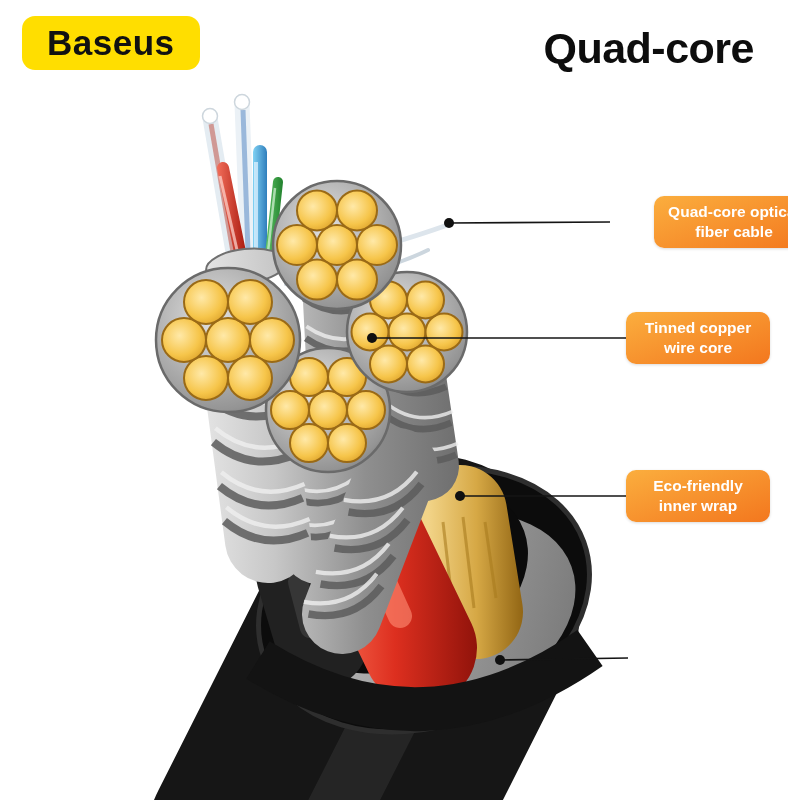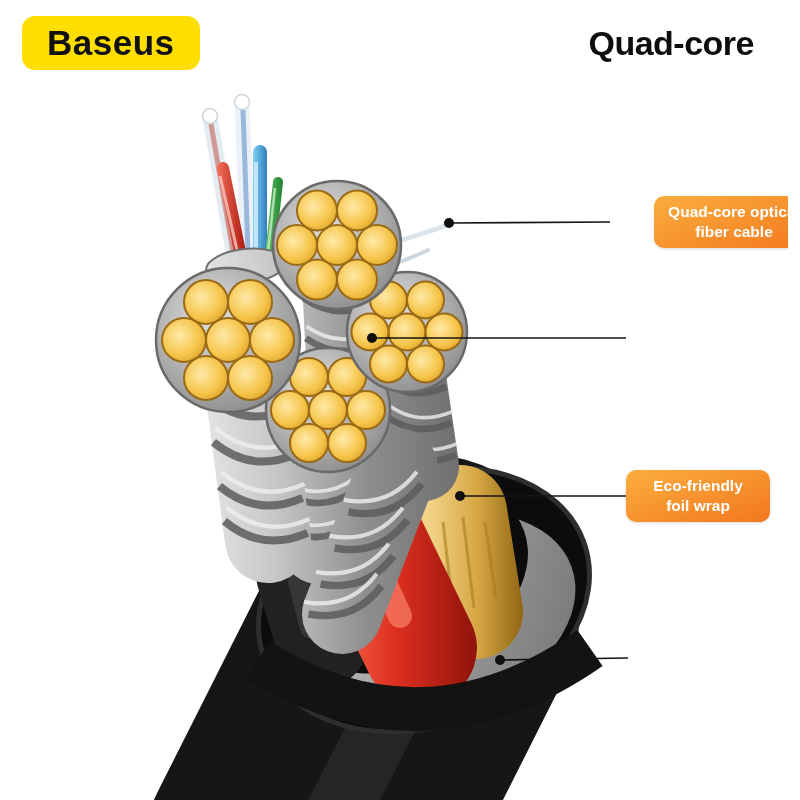--- a/index.html
+++ b/index.html
@@ -1,21 +1,21 @@
 <!DOCTYPE html>
 <html><head>
 <meta charset="utf-8">
 <style>
   html,body{margin:0;padding:0;background:#fff;}
   .page{position:relative;width:788px;height:800px;background:#fff;overflow:hidden;
         font-family:"Liberation Sans","DejaVu Sans",sans-serif;}
   .logo{position:absolute;top:16px;left:22px;background:#FFDE00;border-radius:13px;
         padding:7px 25px;font-size:35px;font-weight:800;color:#111;letter-spacing:.5px;}
   .title{position:absolute;top:22px;right:34px;text-align:right;color:#0d0d0d;}
-  .title-line{font-size:34px;line-height:1.25;font-weight:800;letter-spacing:-0.5px;}
+  .title-line{font-size:43px;line-height:1.25;font-weight:800;letter-spacing:-0.5px;}
   .art{position:absolute;left:0;top:0;}
   .callout{position:absolute;box-sizing:border-box;display:flex;align-items:center;
            justify-content:center;text-align:center;border-radius:10px;
            background:linear-gradient(160deg,#FBAE3E 0%,#F3771E 100%);
            color:#fff;font-weight:700;font-size:15.5px;line-height:1.32;
            box-shadow:0 1px 3px rgba(0,0,0,.15);padding:6px 10px;}
   .callout span{white-space:pre-line;}
   .c1{left:610px;top:196px;width:160px;height:52px;margin-left:44px;}
   .c2{left:626px;top:312px;width:144px;height:52px;}
   .c3{left:626px;top:470px;width:144px;height:52px;}
@@ -214,18 +214,22 @@
       <circle cx="460" cy="496" r="5" fill="#101010" stroke="none"></circle>
       <line x1="628" y1="658" x2="500" y2="660"></line>
       <circle cx="500" cy="660" r="5" fill="#101010" stroke="none"></circle>
     </g>
   </svg>
 
   <div class="callout c1">
     <span>Quad-core optical
 fiber cable</span>
   </div>
+  <div class="callout c2">
+    <span>Tinned copper
+wire core</span>
+  </div>
   <div class="callout c3">
     <span>Eco-friendly
-foil wrap</span>
+inner wrap</span>
   </div>
 
 </div>
 
 </body></html>

